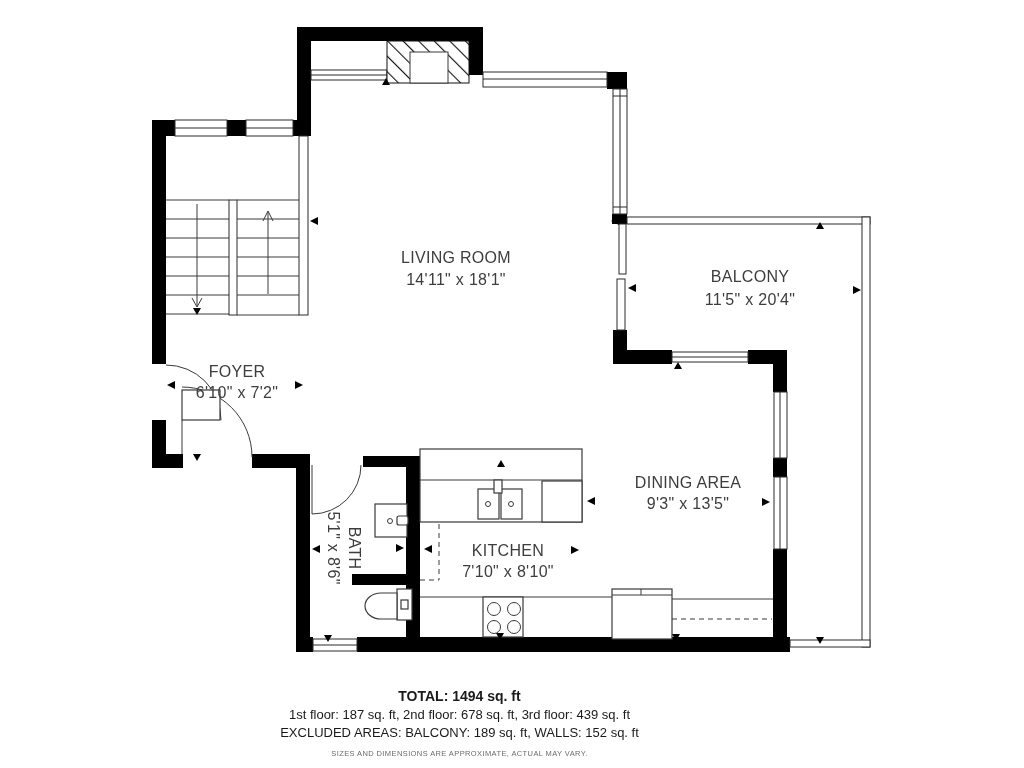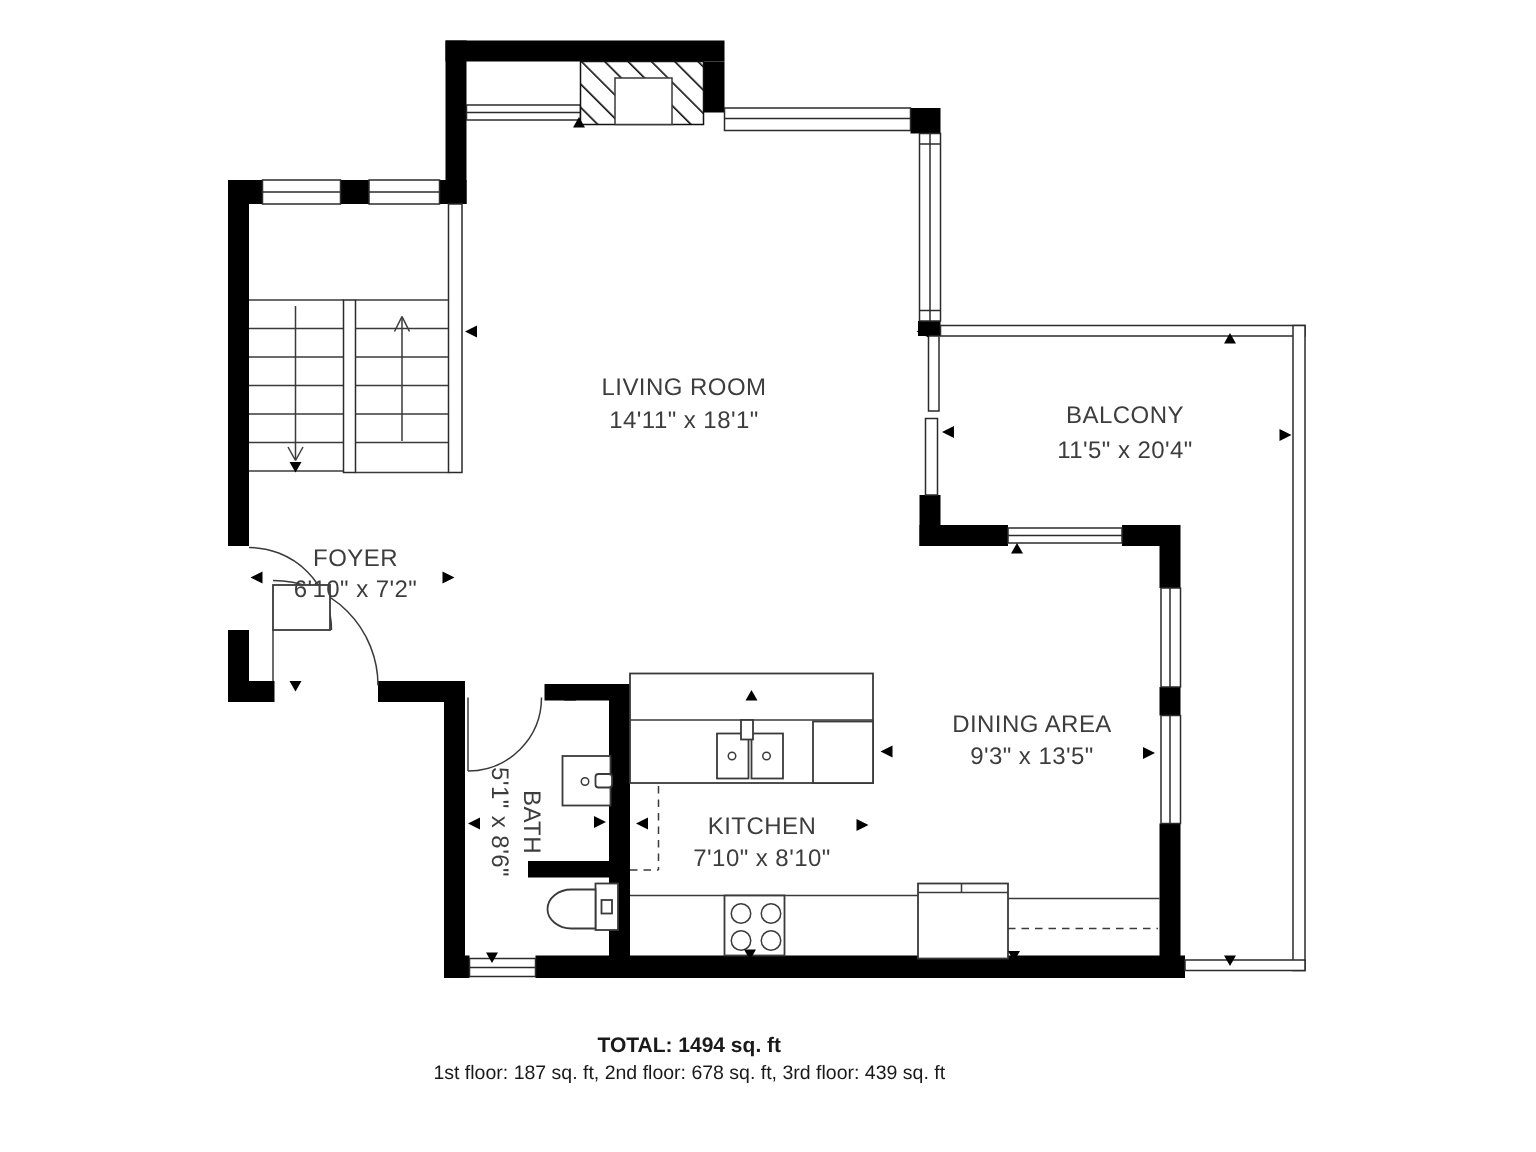--- a/index.html
+++ b/index.html
@@ -234,14 +234,16 @@
     <g transform="translate(349,536) rotate(90)">
       <text x="0" y="0" text-anchor="middle">BATH</text>
       <text x="0" y="21" text-anchor="middle">5'1" x 8'6"</text>
     </g>
   </g>
 </svg>
 
   <div class="footer">
     <div class="total">TOTAL: 1494 sq. ft</div>
     <div class="line">1st floor: 187 sq. ft, 2nd floor: 678 sq. ft, 3rd floor: 439 sq. ft</div>
+    <div class="line">EXCLUDED AREAS: BALCONY: 189 sq. ft, WALLS: 152 sq. ft</div>
+    <div class="fine">SIZES AND DIMENSIONS ARE APPROXIMATE, ACTUAL MAY VARY.</div>
   </div>
 </div>
 
 </body></html>

